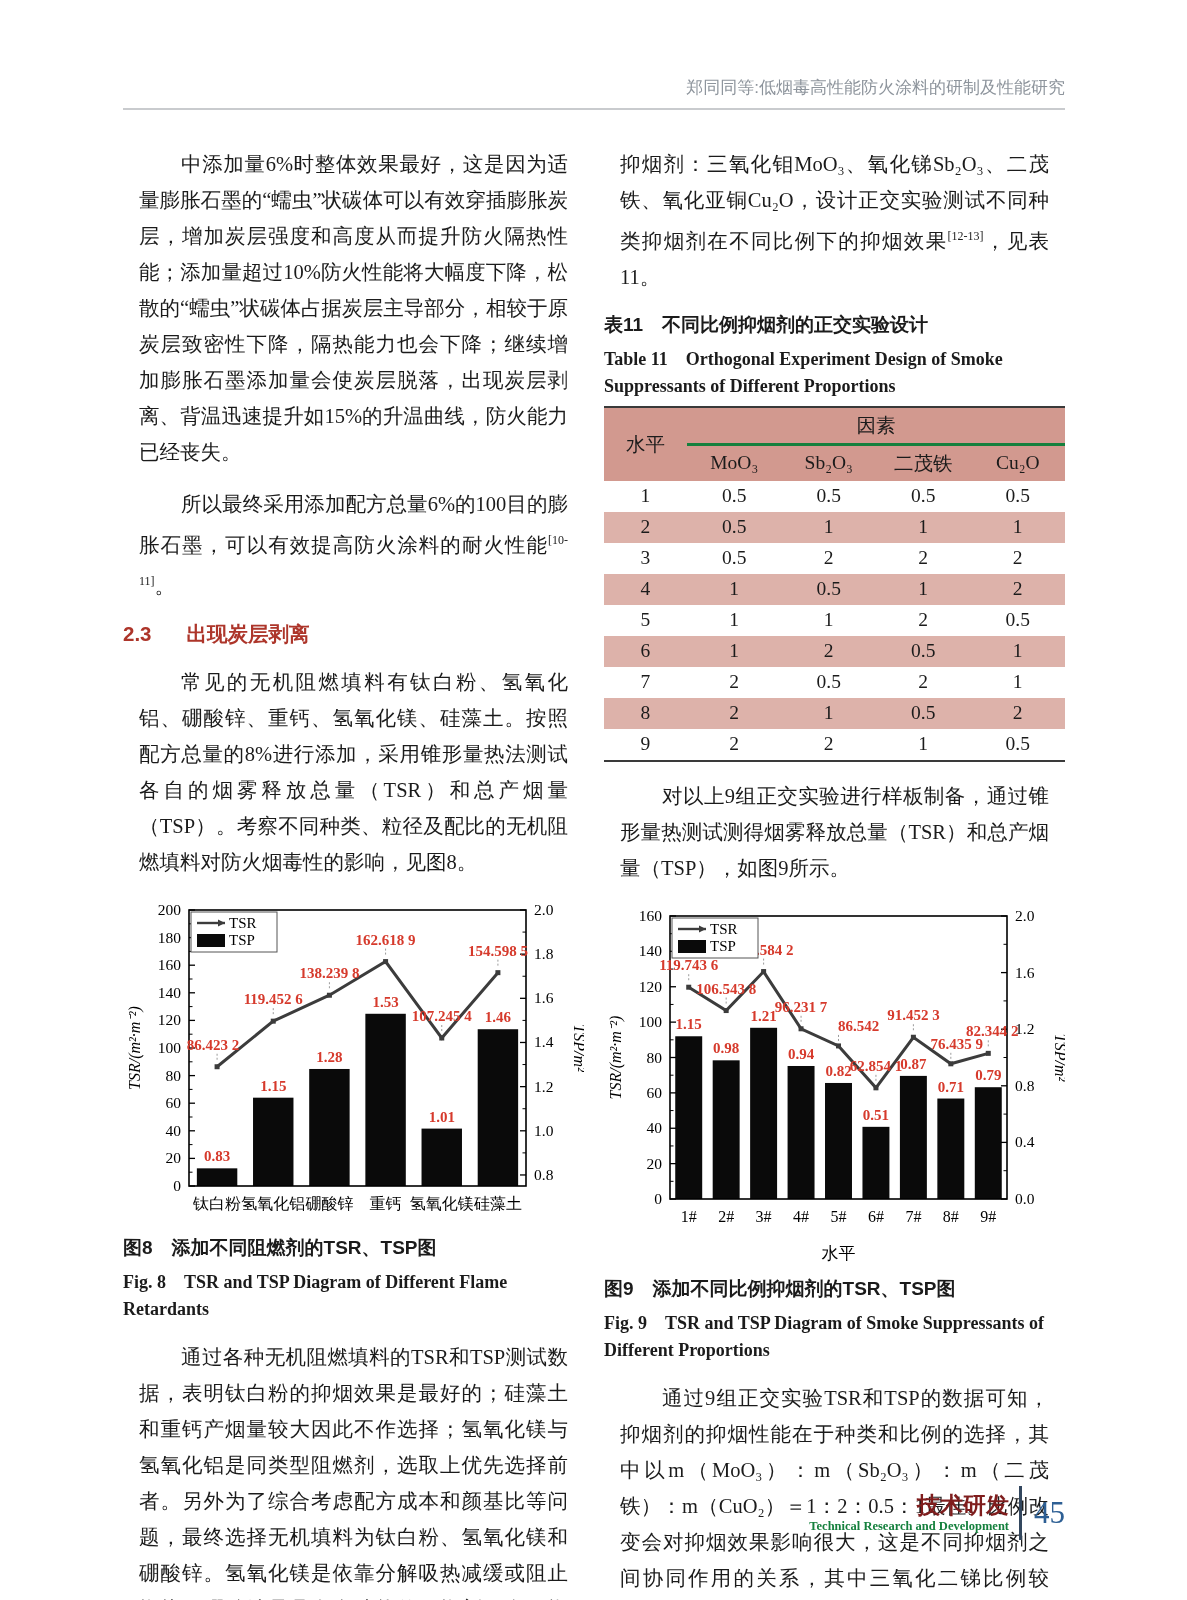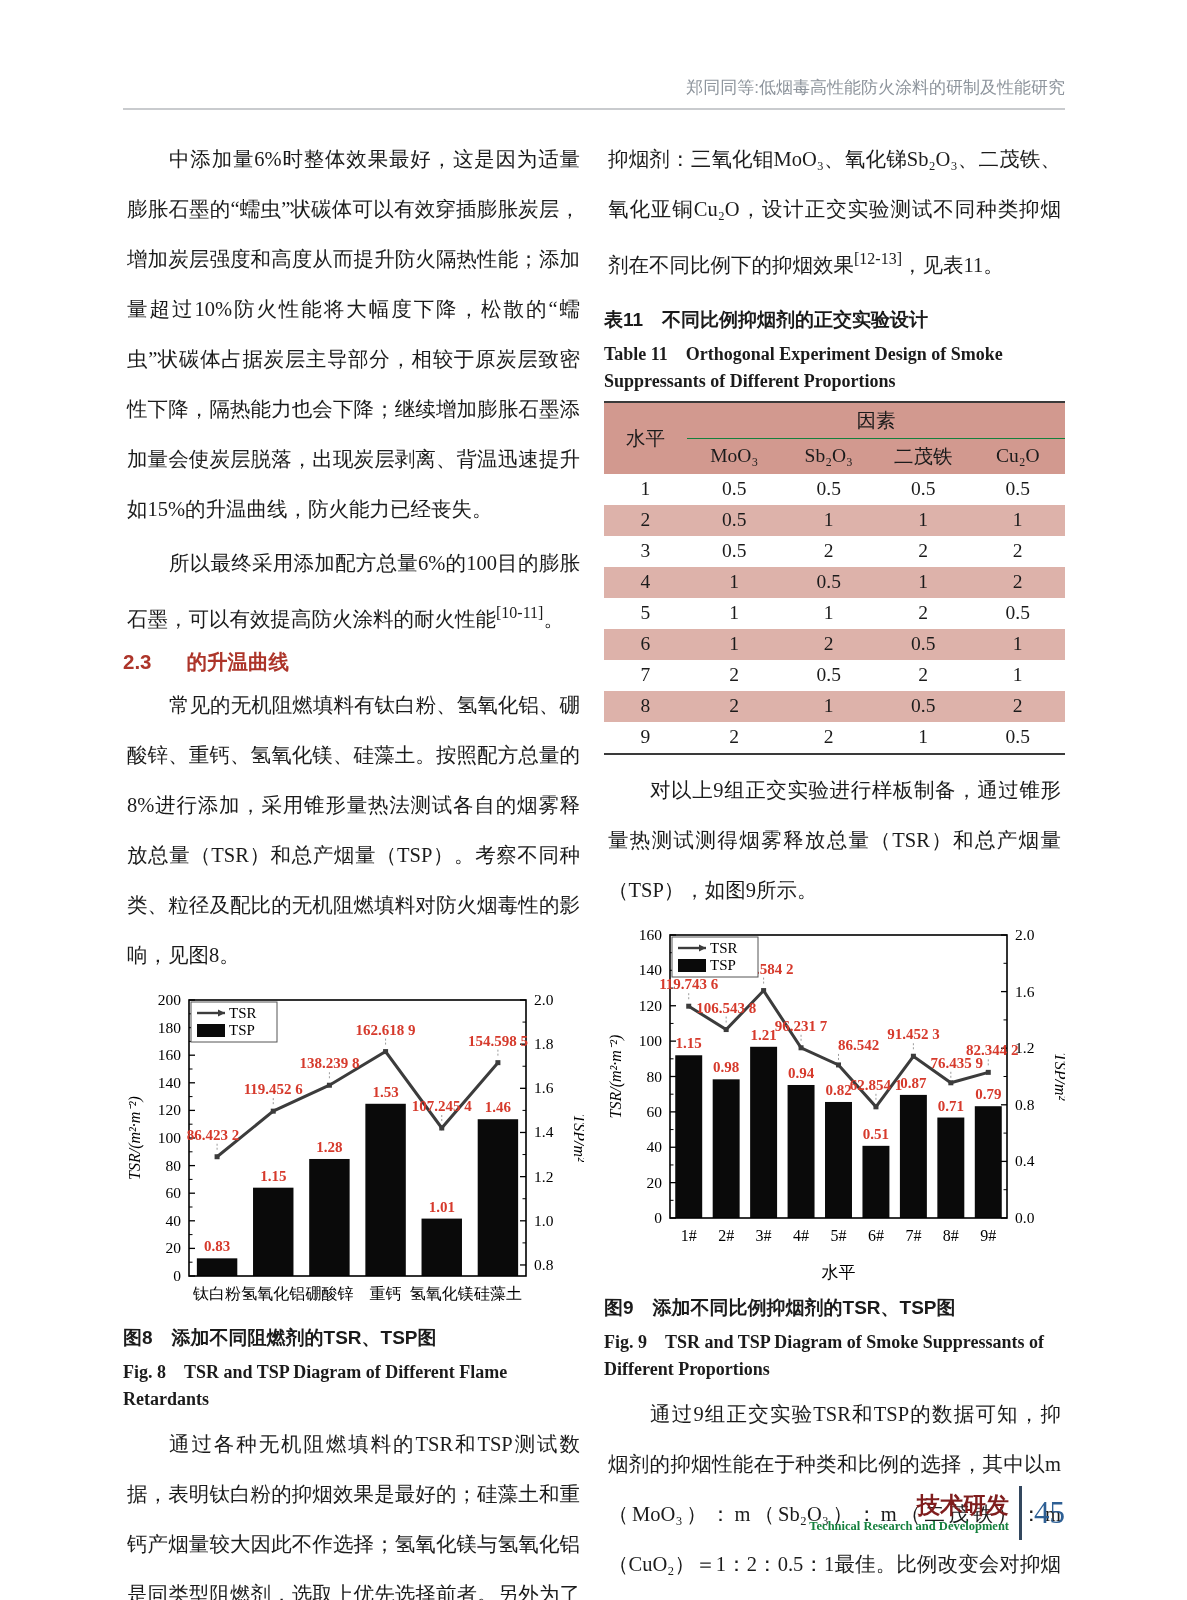--- a/index.html
+++ b/index.html
@@ -3,35 +3,35 @@
 <meta charset="utf-8">
 <style>
   html,body{margin:0;padding:0;background:#ffffff;}
   .page{width:1187px;height:1600px;position:relative;background:#ffffff;overflow:hidden;
         font-family:"Liberation Serif","DejaVu Serif",serif;color:#1b1b1b;}
   .header{position:absolute;top:76px;left:123px;right:122px;text-align:right;
           font-size:17px;color:#8d949c;padding-bottom:9px;border-bottom:2px solid #c9cbce;
           font-family:"Liberation Sans","DejaVu Sans",sans-serif;}
   .content{position:absolute;top:130px;left:123px;right:122px;display:flex;gap:20px;}
   .col{width:461px;}
-  p.body{font-size:20.5px;line-height:50px;text-align:justify;margin:4px;}
+  p.body{font-size:20.5px;line-height:36px;text-align:justify;margin:16px;}
   p.ind{text-indent:2.05em;}
-  sup.ref{font-size:16px;}
+  sup.ref{font-size:12px;}
   h3.sec{font-family:"Liberation Sans","DejaVu Sans",sans-serif;color:#ad352a;
          font-size:20.5px;margin:4px 0 4px 0;font-weight:bold;}
   h3.sec .sec-num{margin-right:35px;}
   .caption{text-align:left;line-height:27px;}
   .cap-zh{font-family:"Liberation Sans","DejaVu Sans",sans-serif;font-weight:bold;font-size:19px;margin-top:4px;}
   .cap-en{font-weight:bold;font-size:18px;margin-bottom:6px;margin-top:8px;}
   .figure{margin:6px 0 0 0;}
   
   table.t11{width:100%;border-collapse:collapse;margin:6px 0 10px 0;font-size:19.5px;
             border-top:2px solid #3a3a3a;border-bottom:2px solid #3a3a3a;}
   table.t11 th{font-weight:normal;background:#d2998f;padding:4px 2px;text-align:center;}
-  table.t11 th.grp{border-bottom:1px solid #15803d;}
+  table.t11 th.grp{border-bottom:3px solid #15803d;}
   table.t11 td{text-align:center;padding:4.5px 2px;}
   table.t11 tbody tr:nth-child(even){background:#ddb2aa;}
   .footer{position:absolute;top:1486px;right:122px;display:flex;align-items:center;}
   .f-text{text-align:right;margin-right:10px;}
   .f-zh{font-family:"Liberation Sans","DejaVu Sans",sans-serif;font-weight:bold;
         font-size:23px;color:#7f1d1d;line-height:26px;}
   .f-en{font-size:12.5px;color:#15803d;line-height:16px;font-weight:bold;}
   .f-bar{width:3px;height:54px;background:#33475e;margin-right:12px;}
   .f-num{font-size:31px;color:#2d5f94;}
 </style>
@@ -42,21 +42,21 @@
 
   <div class="header">
     <span>郑同同等:低烟毒高性能防火涂料的研制及性能研究</span>
   </div>
 
   <div class="content">
 
     <div class="col">
       <p class="body ind">中添加量6%时整体效果最好，这是因为适量膨胀石墨的“蠕虫”状碳体可以有效穿插膨胀炭层，增加炭层强度和高度从而提升防火隔热性能；添加量超过10%防火性能将大幅度下降，松散的“蠕虫”状碳体占据炭层主导部分，相较于原炭层致密性下降，隔热能力也会下降；继续增加膨胀石墨添加量会使炭层脱落，出现炭层剥离、背温迅速提升如15%的升温曲线，防火能力已经丧失。</p>
       <p class="body ind"><span>所以最终采用添加配方总量6%的100目的膨胀石墨，可以有效提高防火涂料的耐火性能</span><sup class="ref">[10-11]</sup><span>。</span></p>
-      <h3 class="sec"><span class="sec-num">2.3</span><span class="sec-title">的升温曲线</span></h3>
+      <h3 class="sec"><span class="sec-num">2.3</span><span class="sec-title">出现炭层剥离</span></h3>
       <p class="body ind">常见的无机阻燃填料有钛白粉、氢氧化铝、硼酸锌、重钙、氢氧化镁、硅藻土。按照配方总量的8%进行添加，采用锥形量热法测试各自的烟雾释放总量（TSR）和总产烟量（TSP）。考察不同种类、粒径及配比的无机阻燃填料对防火烟毒性的影响，见图8。</p>
       <div class="figure" id="fig8"><svg width="461" height="330" viewBox="0 0 461 330">
             <g>
               <rect x="73.86333333333333" y="272.336" width="40.44" height="17.663999999999987" fill="#0a0a0a"></rect>
               <rect x="130.03" y="201.68" width="40.44" height="88.32" fill="#0a0a0a"></rect>
               <rect x="186.19666666666666" y="172.976" width="40.44" height="117.024" fill="#0a0a0a"></rect>
               <rect x="242.36333333333337" y="117.776" width="40.44" height="172.224" fill="#0a0a0a"></rect>
               <rect x="298.53" y="232.592" width="40.44" height="57.40799999999999" fill="#0a0a0a"></rect>
               <rect x="354.6966666666667" y="133.23200000000003" width="40.44" height="156.76799999999997" fill="#0a0a0a"></rect>
             </g>

